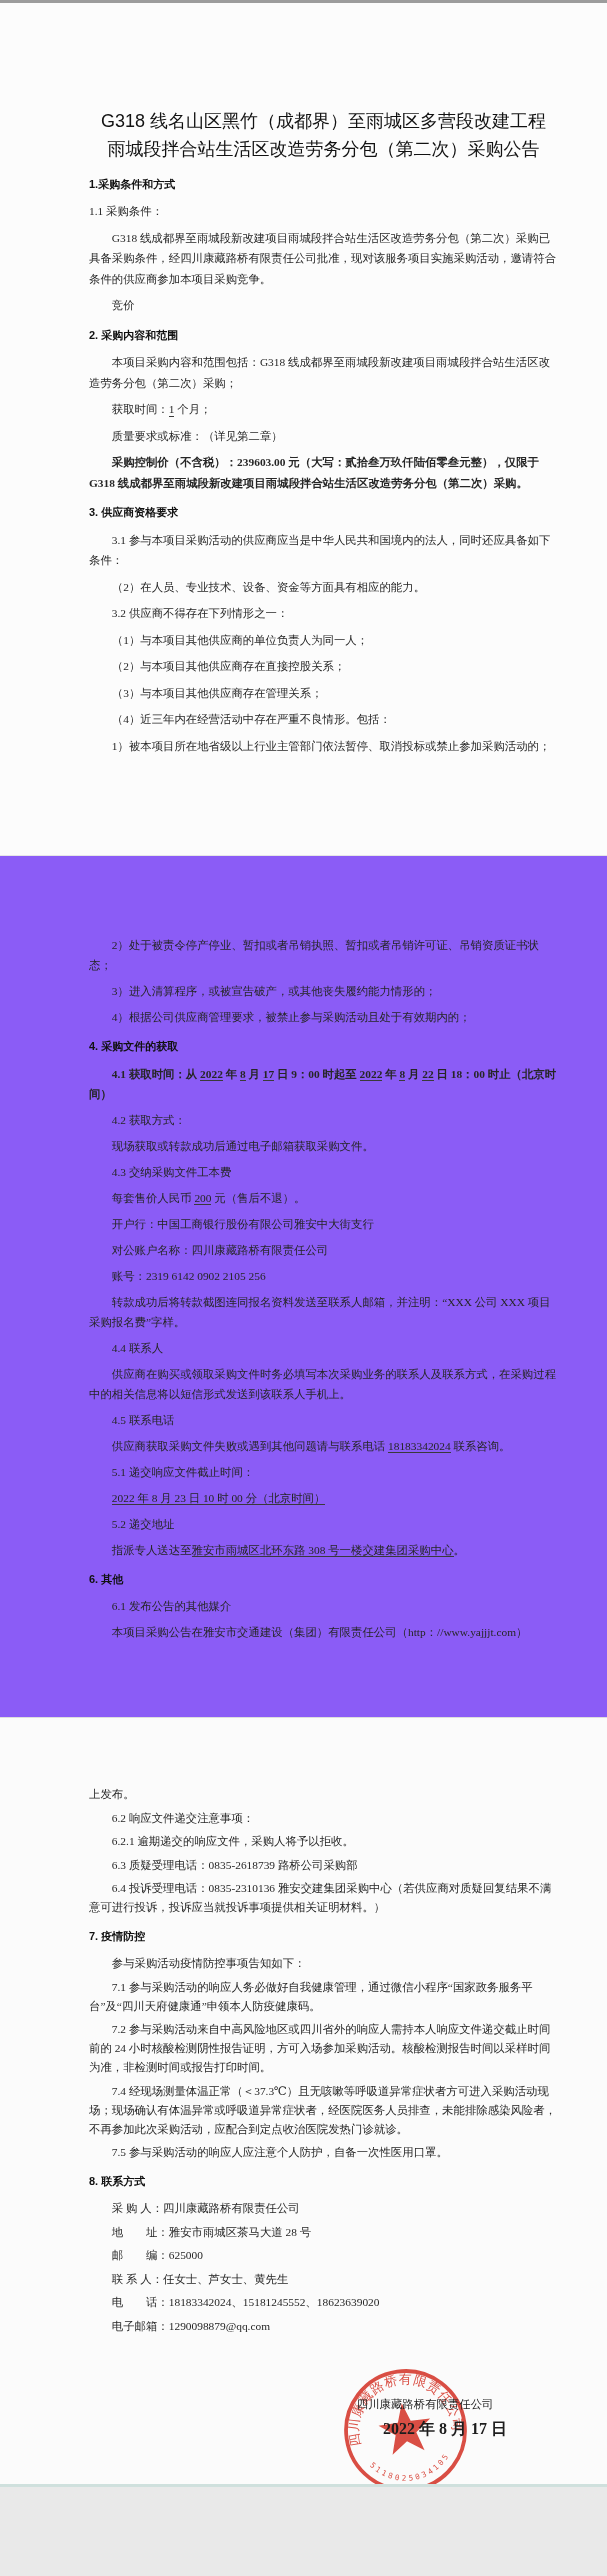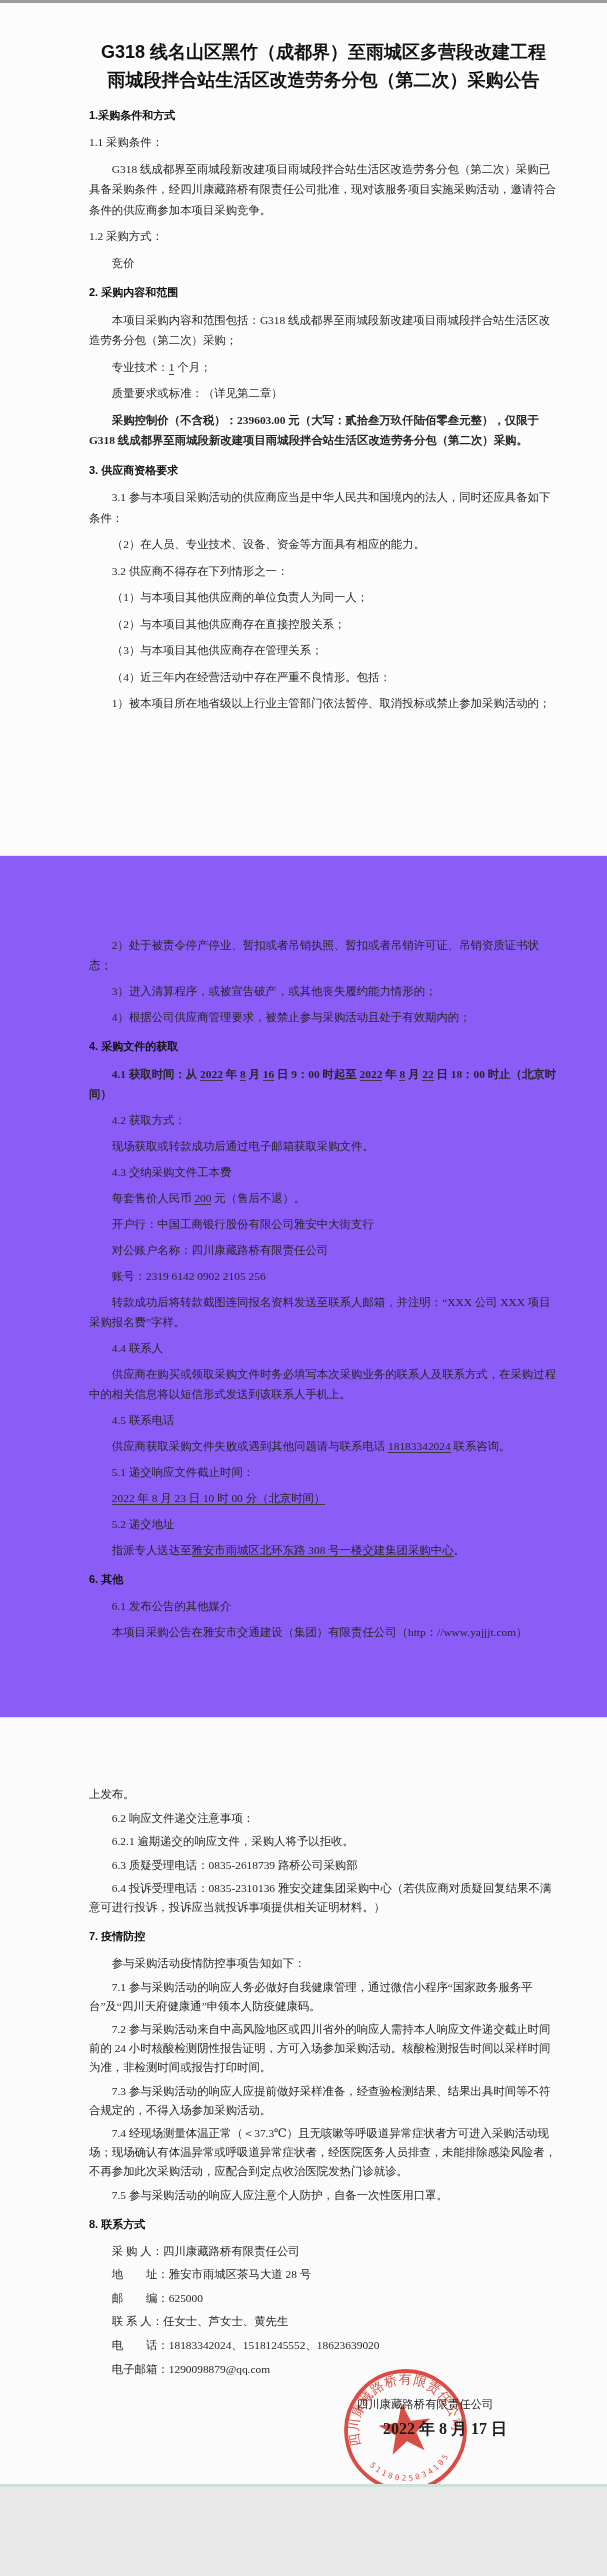--- a/index.html
+++ b/index.html
@@ -19,22 +19,22 @@
   .page-3{height:767px;background:#fbfbfb;border-top:0.8px solid #dddddd;padding-top:67px;line-height:19px;}
   .page p{margin:0 0 6px;text-indent:2em;}
   .page-2 p{margin-bottom:6px;}
   .page-3 p{margin-bottom:4.6px;}
   p.flush{text-indent:0;}
   .hd{
     font-family:"Liberation Sans","DejaVu Sans",sans-serif;font-weight:bold;
     font-size:11px;line-height:20px;color:#111;margin:9px 0 7.6px;text-indent:0;
   }
   .doc-title{
-    padding-top:35px;margin-bottom:10.6px;text-align:center;
-    font-family:"Liberation Sans","DejaVu Sans",sans-serif;font-weight:bold;
+    padding-top:104px;margin-bottom:10.6px;text-align:center;
+    font-family:"Liberation Sans","DejaVu Sans",sans-serif;font-weight:normal;
     font-size:18px;line-height:28px;color:#121212;
   }
   .bold{font-weight:bold;}
   .u{border-bottom:0.8px solid #3a3a3a;padding-bottom:0.8px;}
   .contact p{margin-bottom:4.6px;}
   
   .sign-company{position:absolute;left:334px;top:677px;text-indent:0;font-size:11.4px;color:#222;z-index:3;margin:0;}
   .sign-date{position:absolute;left:351px;top:701px;text-indent:0;font-size:16px;font-weight:bold;color:#1d1d1d;z-index:3;margin:0;}
   .seal{position:absolute;left:340px;top:647px;width:131px;height:131px;z-index:2;transform:rotate(-8deg);opacity:0.88;}
   .seal svg{display:block;}
@@ -47,44 +47,43 @@
   <div class="edge-top"></div>
 
   <div class="page page-1">
     <div class="doc-title">
       <div>G318 线名山区黑竹（成都界）至雨城区多营段改建工程</div>
       <div>雨城段拌合站生活区改造劳务分包（第二次）采购公告</div>
     </div>
     <div class="hd">1.采购条件和方式</div>
     <p class="flush">1.1 采购条件：</p>
     <p>G318 线成都界至雨城段新改建项目雨城段拌合站生活区改造劳务分包（第二次）采购已具备采购条件，经四川康藏路桥有限责任公司批准，现对该服务项目实施采购活动，邀请符合条件的供应商参加本项目采购竞争。</p>
-    <p class="flush">1.2 采购方式：</p>
     <p>竞价</p>
     <div class="hd">2. 采购内容和范围</div>
     <p>本项目采购内容和范围包括：G318 线成都界至雨城段新改建项目雨城段拌合站生活区改造劳务分包（第二次）采购；</p>
-    <p><span>专业技术：</span><span class="u">1</span><span> 个月；</span></p>
+    <p><span>获取时间：</span><span class="u">1</span><span> 个月；</span></p>
     <p>质量要求或标准：（详见第二章）</p>
     <p class="bold">采购控制价（不含税）：239603.00 元（大写：贰拾叁万玖仟陆佰零叁元整），仅限于 G318 线成都界至雨城段新改建项目雨城段拌合站生活区改造劳务分包（第二次）采购。</p>
     <div class="hd">3. 供应商资格要求</div>
     <p>3.1 参与本项目采购活动的供应商应当是中华人民共和国境内的法人，同时还应具备如下条件：</p>
     <p>（2）在人员、专业技术、设备、资金等方面具有相应的能力。</p>
     <p>3.2 供应商不得存在下列情形之一：</p>
     <p>（1）与本项目其他供应商的单位负责人为同一人；</p>
     <p>（2）与本项目其他供应商存在直接控股关系；</p>
     <p>（3）与本项目其他供应商存在管理关系；</p>
     <p>（4）近三年内在经营活动中存在严重不良情形。包括：</p>
     <p>1）被本项目所在地省级以上行业主管部门依法暂停、取消投标或禁止参加采购活动的；</p>
   </div>
 
   <div class="page page-2">
     <p>2）处于被责令停产停业、暂扣或者吊销执照、暂扣或者吊销许可证、吊销资质证书状态；</p>
     <p>3）进入清算程序，或被宣告破产，或其他丧失履约能力情形的；</p>
     <p>4）根据公司供应商管理要求，被禁止参与采购活动且处于有效期内的；</p>
     <div class="hd">4. 采购文件的获取</div>
-    <p class="bold"><span>4.1 获取时间：从 </span><span class="u">2022</span><span> 年 </span><span class="u">8</span><span> 月 </span><span class="u">16</span><span> 日 9：00 时起至 </span><span class="u">2022</span><span> 年 </span><span class="u">8</span><span> 月 </span><span class="u">22</span><span> 日 18：00 时止（北京时间）</span></p>
+    <p class="bold"><span>4.1 获取时间：从 </span><span class="u">2022</span><span> 年 </span><span class="u">8</span><span> 月 </span><span class="u">17</span><span> 日 9：00 时起至 </span><span class="u">2022</span><span> 年 </span><span class="u">8</span><span> 月 </span><span class="u">22</span><span> 日 18：00 时止（北京时间）</span></p>
     <p>4.2 获取方式：</p>
     <p>现场获取或转款成功后通过电子邮箱获取采购文件。</p>
     <p>4.3 交纳采购文件工本费</p>
     <p><span>每套售价人民币 </span><span class="u">200</span><span> 元（售后不退）。</span></p>
     <p>开户行：中国工商银行股份有限公司雅安中大街支行</p>
     <p>对公账户名称：四川康藏路桥有限责任公司</p>
     <p>账号：2319 6142 0902 2105 256</p>
     <p>转款成功后将转款截图连同报名资料发送至联系人邮箱，并注明：“XXX 公司 XXX 项目采购报名费”字样。</p>
     <p>4.4 联系人</p>
     <p>供应商在购买或领取采购文件时务必填写本次采购业务的联系人及联系方式，在采购过程中的相关信息将以短信形式发送到该联系人手机上。</p>
@@ -102,21 +101,20 @@
   <div class="page page-3">
     <p class="flush">上发布。</p>
     <p>6.2 响应文件递交注意事项：</p>
     <p>6.2.1 逾期递交的响应文件，采购人将予以拒收。</p>
     <p>6.3 质疑受理电话：0835-2618739 路桥公司采购部</p>
     <p>6.4 投诉受理电话：0835-2310136 雅安交建集团采购中心（若供应商对质疑回复结果不满意可进行投诉，投诉应当就投诉事项提供相关证明材料。）</p>
     <div class="hd">7. 疫情防控</div>
     <p>参与采购活动疫情防控事项告知如下：</p>
     <p>7.1 参与采购活动的响应人务必做好自我健康管理，通过微信小程序“国家政务服务平台”及“四川天府健康通”申领本人防疫健康码。</p>
     <p>7.2 参与采购活动来自中高风险地区或四川省外的响应人需持本人响应文件递交截止时间前的 24 小时核酸检测阴性报告证明，方可入场参加采购活动。核酸检测报告时间以采样时间为准，非检测时间或报告打印时间。</p>
-    <p>7.3 参与采购活动的响应人应提前做好采样准备，经查验检测结果、结果出具时间等不符合规定的，不得入场参加采购活动。</p>
     <p>7.4 经现场测量体温正常（＜37.3℃）且无咳嗽等呼吸道异常症状者方可进入采购活动现场；现场确认有体温异常或呼吸道异常症状者，经医院医务人员排查，未能排除感染风险者，不再参加此次采购活动，应配合到定点收治医院发热门诊就诊。</p>
     <p>7.5 参与采购活动的响应人应注意个人防护，自备一次性医用口罩。</p>
     <div class="hd">8. 联系方式</div>
     <div class="contact">
       <p>采 购 人：四川康藏路桥有限责任公司</p>
       <p>地　　址：雅安市雨城区茶马大道 28 号</p>
       <p>邮　　编：625000</p>
       <p>联 系 人：任女士、芦女士、黄先生</p>
       <p>电　　话：18183342024、15181245552、18623639020</p>
       <p>电子邮箱：1290098879@qq.com</p>

